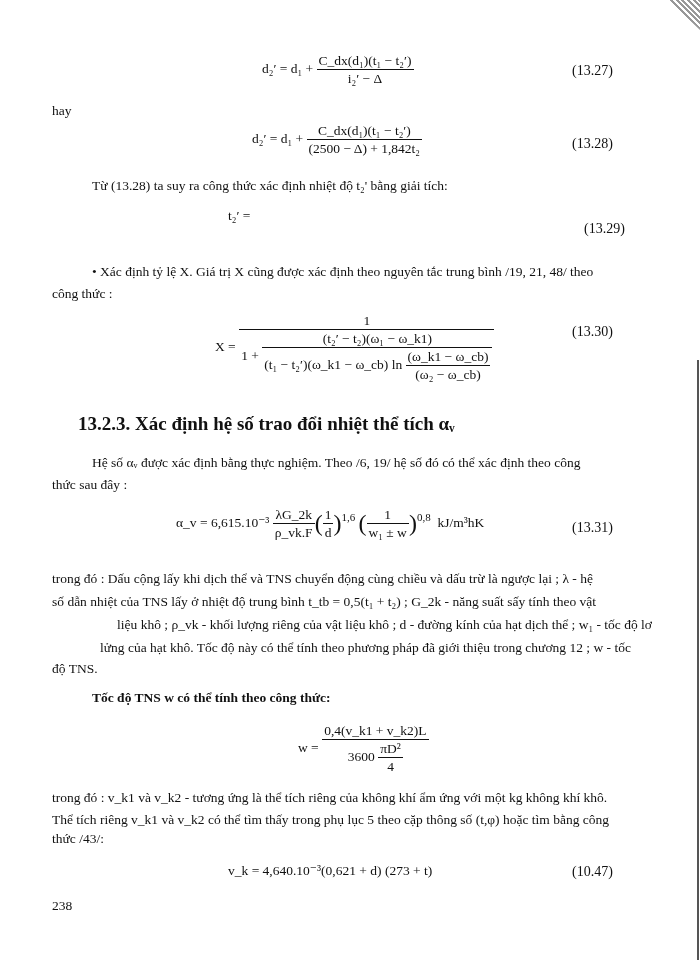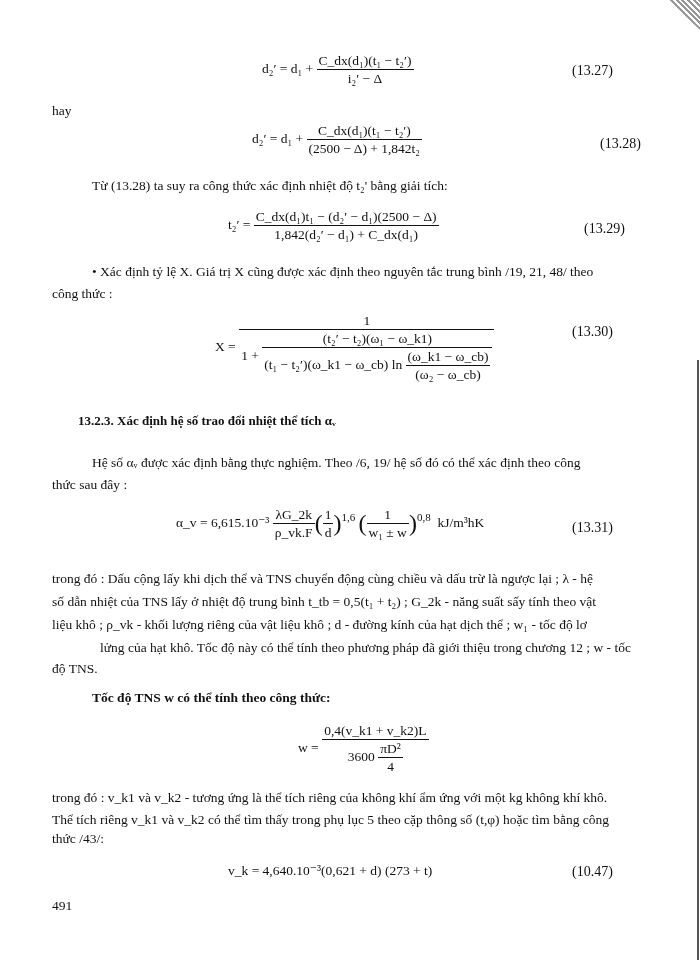--- a/index.html
+++ b/index.html
@@ -8,21 +8,21 @@
     font-family: "Liberation Serif", "DejaVu Serif", serif; color: #111; font-size: 13.5px;
   }
   .eqnum { position: absolute; left: 572px; font-size: 14px; }
   .line { position: absolute; left: 52px; width: 600px; white-space: nowrap; line-height: 16px; }
   .indent { left: 92px; }
   .eq { position: absolute; white-space: nowrap; font-size: 13.5px; }
   .frac { display: inline-block; vertical-align: middle; text-align: center; }
   .frac > .num { display: block; padding: 0 2px; border-bottom: 1px solid #111; line-height: 17px; }
   .frac > .den { display: block; padding: 0 2px; line-height: 17px; }
   sup { font-size: 11px; vertical-align: 6px; }
-  .heading { position: absolute; left: 78px; top: 413px; font-size: 13px; font-weight: bold; }
+  .heading { position: absolute; left: 78px; top: 413px; font-size: 19px; font-weight: bold; }
   .stamp {
     position: absolute; right: 0; top: 0; width: 40px; height: 30px;
     background: repeating-linear-gradient(45deg, #444 0 2px, #fff 2px 4px);
     opacity: 0.55; clip-path: polygon(20% 0, 100% 0, 100% 100%);
   }
   .edge { position: absolute; left: 697px; top: 360px; width: 2px; height: 600px; background: #555; }
   .paren { font-size: 24px; vertical-align: middle; font-weight: 300; }
 </style>
 </head>
 <body>
@@ -41,30 +41,26 @@
 
 <div class="line" style="top:103px;">hay</div>
 
 <div class="eq" style="left:252px; top:122px;">
   <span>d₂′ = d₁ + </span>
   <span class="frac">
     <span class="num">C_dx(d₁)(t₁ − t₂′)</span>
     <span class="den">(2500 − Δ) + 1,842t₂</span>
   </span>
 </div>
-<div class="eqnum" style="top:136px;margin-left:28px;">(13.28)</div>
+<div class="eqnum" style="top:136px;">(13.28)</div>
 
 <div class="line indent" style="top:178px;">Từ (13.28) ta suy ra công thức xác định nhiệt độ t₂' bằng giải tích:</div>
 
 <div class="eq" style="left:228px; top:208px;">
   <span>t₂′ = </span>
-  <span class="frac">
-    <span class="num">C_dx(d₁)t₁ − (d₂′ − d₁)(2500 − Δ)</span>
-    <span class="den">1,842(d₂′ − d₁) + C_dx(d₁)</span>
-  </span>
 </div>
 <div class="eqnum" style="top:221px;margin-left:12px;">(13.29)</div>
 
 <div class="line indent" style="top:264px;">• Xác định tỷ lệ X. Giá trị X cũng được xác định theo nguyên tắc trung bình /19, 21, 48/ theo</div>
 <div class="line" style="top:286px;">công thức :</div>
 
 <div class="eq" style="left:215px; top:312px;">
   <span>X = </span>
   <span class="frac">
     <span class="num">1</span>
@@ -102,21 +98,21 @@
   <span class="paren">(</span><span class="frac">
     <span class="num">1</span>
     <span class="den">w₁ ± w</span>
   </span><span class="paren">)</span><sup>0,8</sup>
   &nbsp;<span>kJ/m³hK</span>
 </div>
 <div class="eqnum" style="top:520px;">(13.31)</div>
 
 <div class="line" style="top:571px;">trong đó : Dấu cộng lấy khi dịch thể và TNS chuyển động cùng chiều và dấu trừ là ngược lại ; λ - hệ</div>
 <div class="line" style="top:594px;">số dẫn nhiệt của TNS lấy ở nhiệt độ trung bình t_tb = 0,5(t₁ + t₂) ; G_2k - năng suất sấy tính theo vật</div>
-<div class="line" style="top:617px;">liệu khô ; ρ_vk - khối lượng riêng của vật liệu khô ; d - đường kính của hạt dịch thể ; w₁ - tốc độ lơ</div>
+<div class="line" style="top:617px;text-align:right;">liệu khô ; ρ_vk - khối lượng riêng của vật liệu khô ; d - đường kính của hạt dịch thể ; w₁ - tốc độ lơ</div>
 <div class="line" style="top:640px;margin-left:48px;">lửng của hạt khô. Tốc độ này có thể tính theo phương pháp đã giới thiệu trong chương 12 ; w - tốc</div>
 <div class="line" style="top:661px;">độ TNS.</div>
 
 <div class="line indent" style="top:690px;font-weight:bold;">Tốc độ TNS w có thể tính theo công thức:</div>
 
 <div class="eq" style="left:298px; top:722px;">
   <span>w = </span>
   <span class="frac">
     <span class="num">0,4(v_k1 + v_k2)L</span>
     <span class="den">
@@ -129,13 +125,13 @@
   </span>
 </div>
 
 <div class="line" style="top:790px;">trong đó : v_k1 và v_k2 - tương ứng là thể tích riêng của không khí ẩm ứng với một kg không khí khô.</div>
 <div class="line" style="top:812px;">Thể tích riêng v_k1 và v_k2 có thể tìm thấy trong phụ lục 5 theo cặp thông số (t,φ) hoặc tìm bằng công</div>
 <div class="line" style="top:831px;">thức /43/:</div>
 
 <div class="eq" style="left:228px; top:862px;">v_k = 4,640.10⁻³(0,621 + d) (273 + t)</div>
 <div class="eqnum" style="top:864px;">(10.47)</div>
 
-<div class="line" style="top:898px;">491</div>
+<div class="line" style="top:898px;">238</div>
 
 </body></html>

